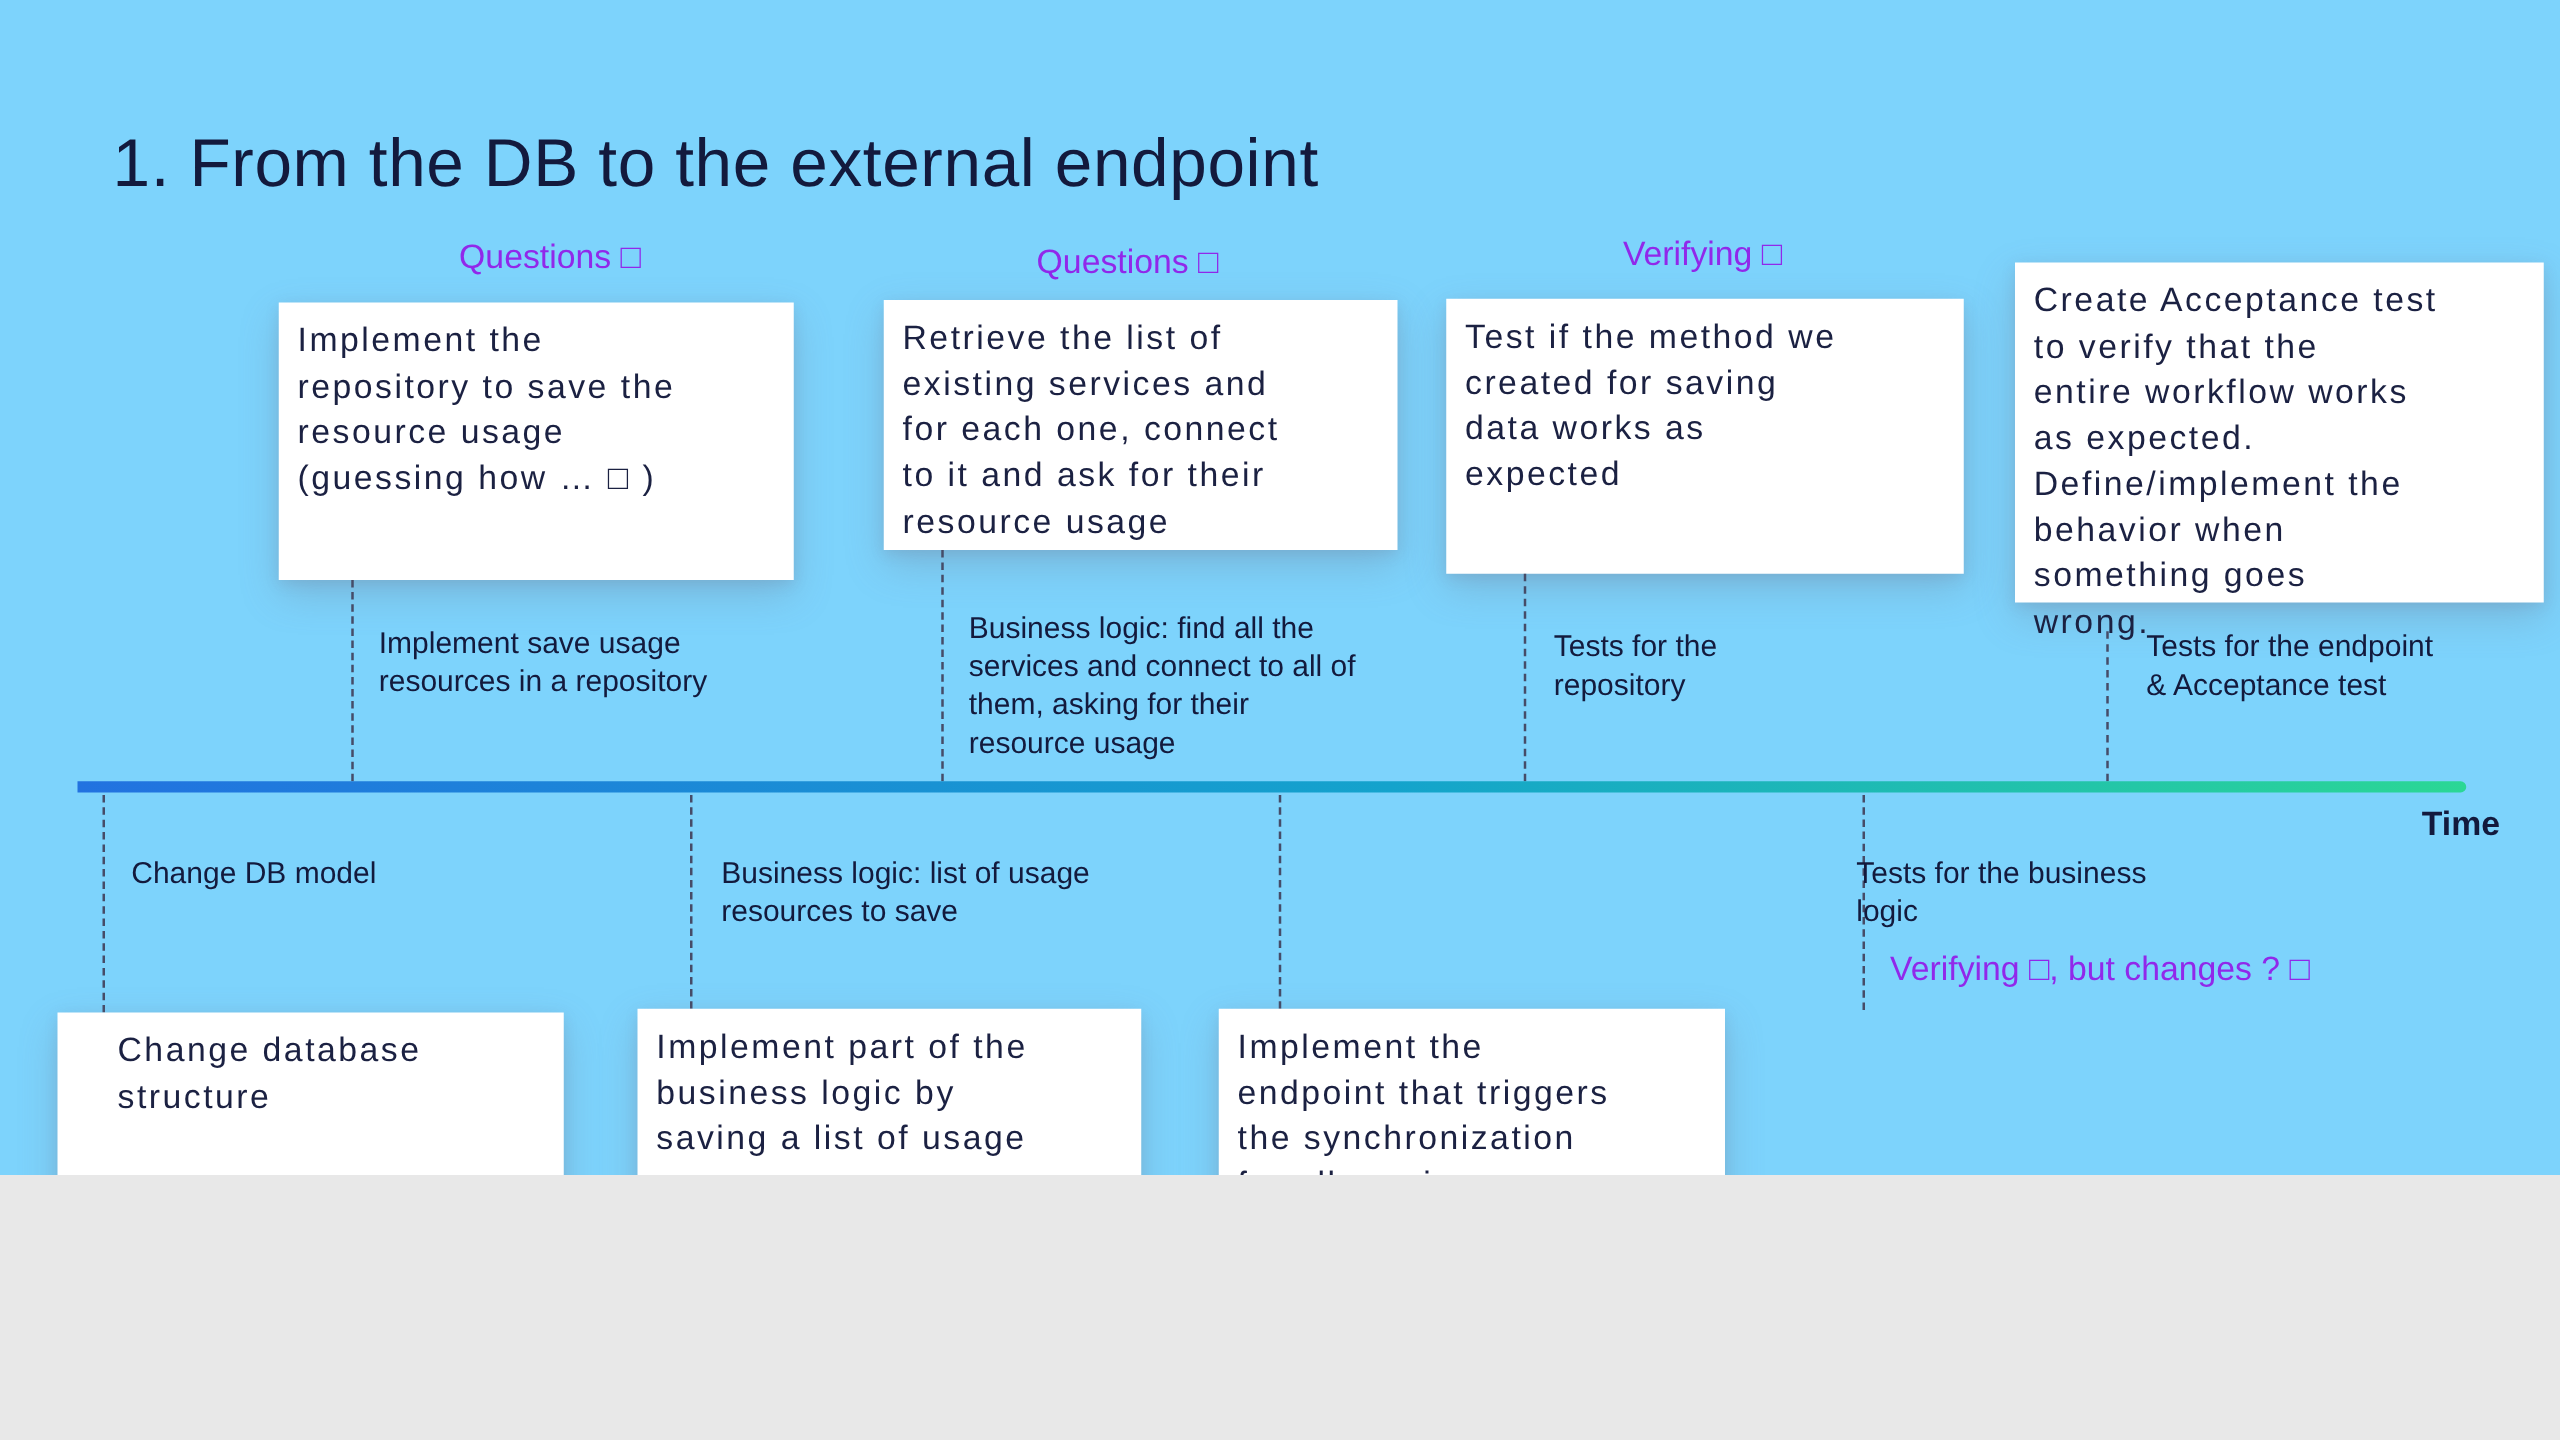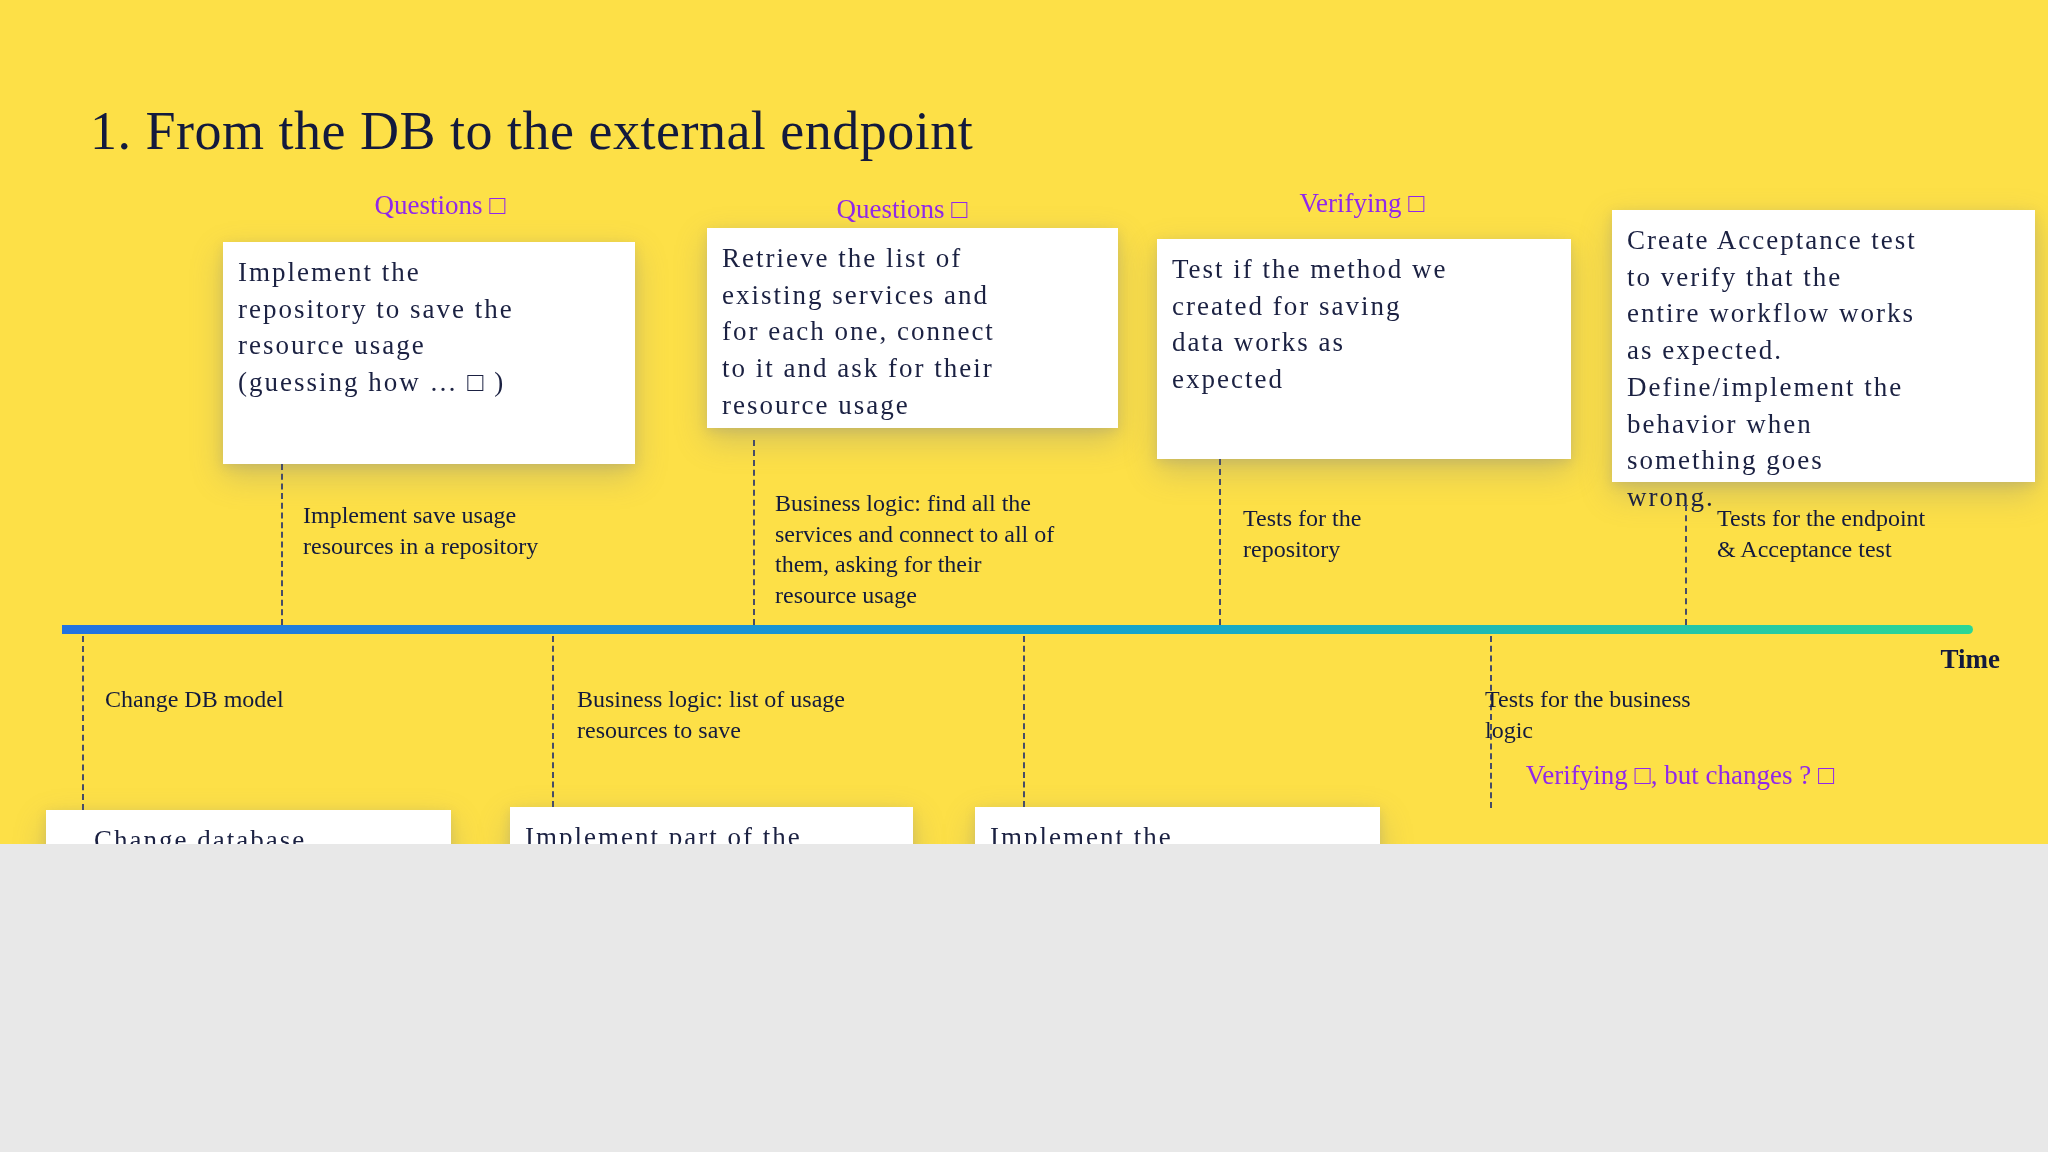--- a/index.html
+++ b/index.html
@@ -1,19 +1,19 @@
 <!DOCTYPE html>
 <html style="--purple: #9128ea; --text-dark: #131a3d; --timeline-start: #2272e0; --timeline-mid: #14a3cc; --timeline-end: #2bd795; --accent-green: #2be3a2;"><head>
 <meta charset="utf-8">
 <style>
   html,body { margin:0; padding:0; background:#e8e8e8; }
   .slide {
-    position:relative; width:2048px; height:844px; margin:0 auto;
-    background:#fde047; overflow:hidden;
-    font-family:Liberation Serif, serif;
+    position:relative; width:2048px; height:940px; margin:0 auto;
+    background:#7dd3fc; overflow:hidden;
+    font-family:Liberation Sans, sans-serif;
     color:var(--text-dark,#131a3d);
   }
   .title {
     position:absolute; left:90px; top:100px; font-size:54px; font-weight:500;
     color:var(--text-dark,#131a3d); letter-spacing:0.5px;
   }
   .plabel {
     position:absolute; font-size:27px; color:var(--purple,#9128ea);
     white-space:pre; text-align:center;
   }
@@ -52,21 +52,21 @@
   <div class="title">1. From the DB to the external endpoint</div>
 
   <div class="plabel" style="left:300px; top:190px; width:280px;">Questions □</div>
   <div class="plabel" style="left:762px; top:194px; width:280px;">Questions □</div>
   <div class="plabel" style="left:1222px; top:188px; width:280px;">Verifying □</div>
 
   <div class="card" style="left:223px; top:242px; width:412px; height:222px;">Implement the
 repository to save the
 resource usage
 (guessing how … □ )</div>
-  <div class="card" style="left:707px; top:228px; width:411px; height:200px;">Retrieve the list of
+  <div class="card" style="left:707px; top:240px; width:411px; height:200px;">Retrieve the list of
 existing services and
 for each one, connect
 to it and ask for their
 resource usage</div>
   <div class="card" style="left:1157px; top:239px; width:414px; height:220px;">Test if the method we
 created for saving
 data works as
 expected</div>
   <div class="card" style="left:1612px; top:210px; width:423px; height:272px;">Create Acceptance test
 to verify that the

